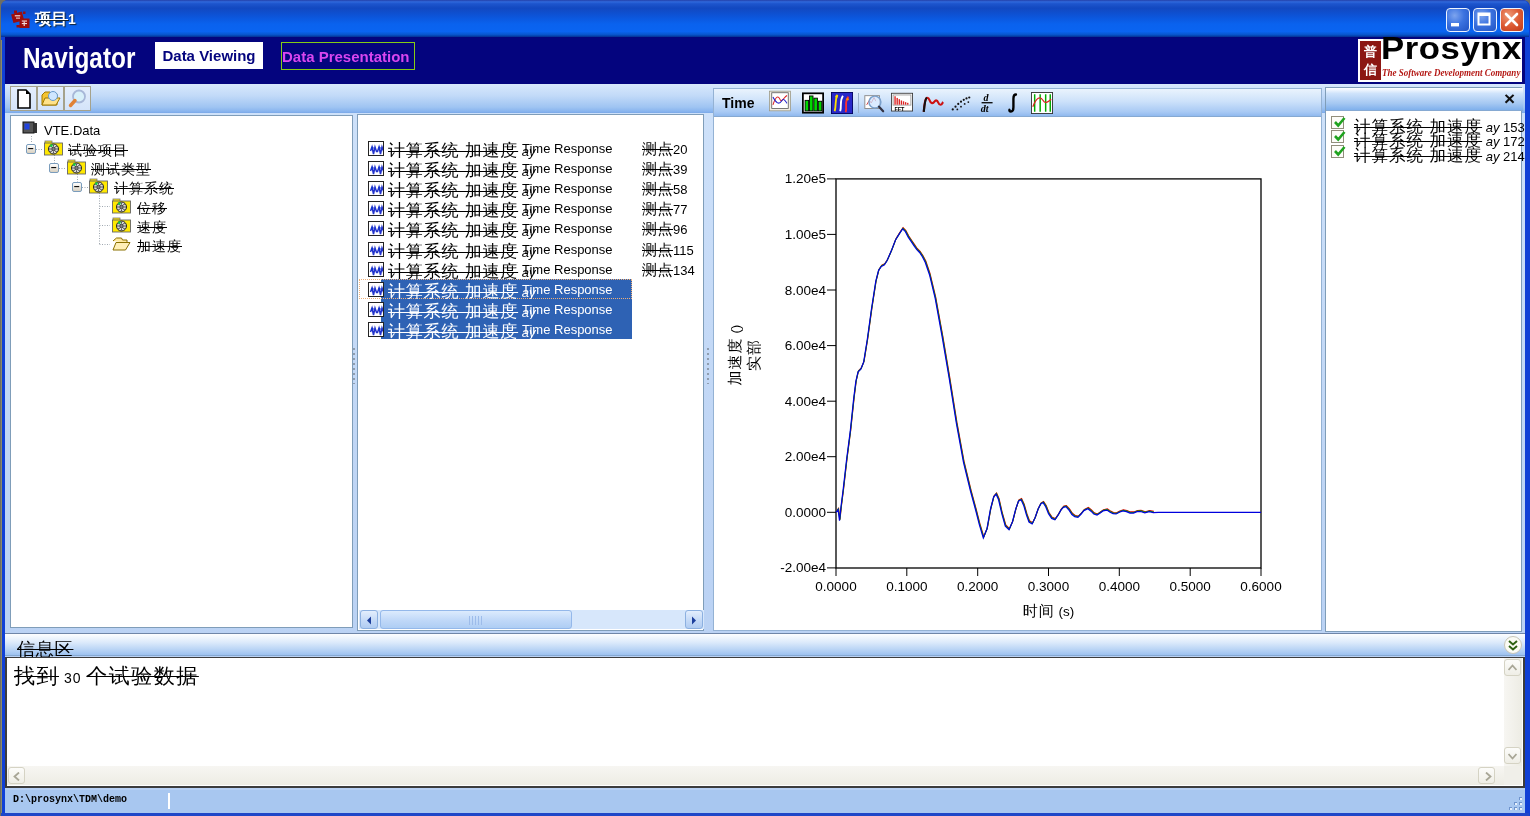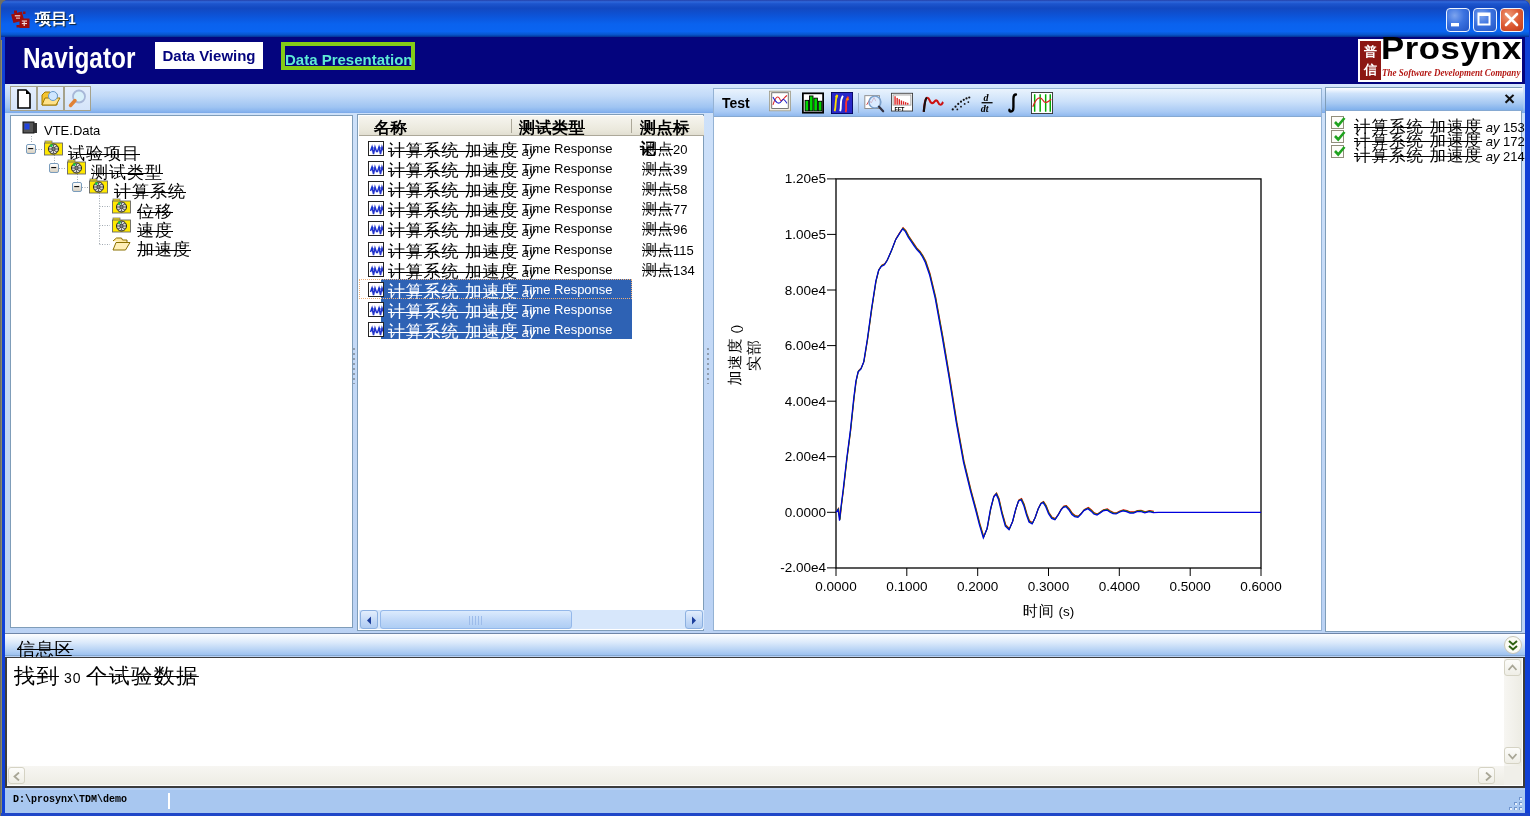--- a/index.html
+++ b/index.html
@@ -14,41 +14,41 @@
 #titletext{position:absolute;left:35px;top:9px;color:#fff;font-weight:bold;font-size:14px;letter-spacing:1px;text-shadow:1px 1px 1px #123}
 .wbtn{position:absolute;top:8px;width:24px;height:24px;border-radius:4px;border:1.4px solid #eef4ff;color:#fff}
 .wbtn svg{display:block}
 #btnmin{left:1446px;background:radial-gradient(circle at 35% 30%,#7da4ee 0%,#3c73e0 45%,#2053c4 100%)}
 #btnmax{left:1473px;background:radial-gradient(circle at 35% 30%,#7da4ee 0%,#3c73e0 45%,#2053c4 100%)}
 #btnclose{left:1500px;background:radial-gradient(circle at 35% 30%,#ee9c7a 0%,#dd5b34 50%,#c03a1a 100%)}
 
 #navband{position:absolute;left:5px;top:37px;width:1520px;height:64px;background:#04047e}
 #navtitle{position:absolute;left:18px;top:5px;color:#fff;font-size:29px;font-weight:bold;transform:scaleX(0.84);transform-origin:left}
 #tabview{position:absolute;left:150px;top:5px;width:108px;height:27px;background:#fff;color:#04047e;font-size:15px;font-weight:bold;text-align:center;line-height:27px}
-#tabpres{position:absolute;left:276px;top:5px;width:134px;height:28px;border:4px solid #84cc16;color:#5eead4;font-size:15px;font-weight:bold;text-align:right;line-height:27px;white-space:nowrap}
+#tabpres{position:absolute;left:276px;top:5px;width:134px;height:28px;border:1px solid #84cc16;color:#d946ef;font-size:15px;font-weight:bold;text-align:left;line-height:27px;white-space:nowrap}
 #logo{position:absolute;left:1353px;top:2px;width:164px;height:43px;background:#fff}
 #logoseal{position:absolute;left:2px;top:2px;width:21px;height:39px;background:#8c1713;color:#fff;font-size:13px;font-weight:bold;text-align:center;line-height:18px;padding-top:2px;overflow:hidden}
 #logoname{position:absolute;left:23px;top:-8px;color:#000;font-size:31px;font-weight:bold;letter-spacing:0.5px;transform:scaleX(1.12);transform-origin:left}
 #logosub{position:absolute;left:24px;top:28px;color:#b41814;font-size:9.7px;font-style:italic;font-weight:bold;font-family:"Liberation Serif",serif;white-space:nowrap;transform:scaleX(0.93);transform-origin:left}
 
 #dock{position:absolute;left:5px;top:84px;width:1520px;height:706px;background:linear-gradient(180deg,#cfe2fa 0%,#c0d6f5 50%,#b6cff3 100%)}
 #tbband{position:absolute;left:0;top:0;width:1520px;height:29px;background:linear-gradient(180deg,#d8e8fc 0%,#c2daf8 40%,#9fc4f2 80%,#85b2ee 96%,#79a7e6 100%)}
 
 .tbtn{position:absolute;top:2px;width:27px;height:25px;background:linear-gradient(180deg,#e4eefc,#d4e4fa);border:1px solid #a5a28c}
 .tbtn svg{position:absolute;left:3px;top:2px}
 
 .panel{position:absolute;background:#fff;border:1px solid #7f9db9}
 #treepanel{left:5px;top:31px;width:343px;height:513px}
 #tablepanel{left:352px;top:30px;width:347px;height:517px}
 #graphpanel{left:708px;top:4px;width:609px;height:543px;border:1px solid #94b2d4}
 #legendpanel{left:1320px;top:3px;width:197px;height:545px;border:1px solid #7f9db9}
 
 .trow{position:absolute;height:19px;font-size:13px;color:#000;white-space:nowrap}
 .cj{font-size:17px;letter-spacing:0.8px;text-decoration:line-through;text-decoration-thickness:0.8px}
-.trow .cj{font-size:17px;letter-spacing:1px}
+.trow .cj{font-size:14px;letter-spacing:1px}
 .minus{position:absolute;width:10px;height:10px;border:1px solid #7a9cbc;border-radius:2px;background:linear-gradient(180deg,#fefefe,#d8d0c0);color:#000;font-size:10px;line-height:8px;text-align:center;font-weight:bold}
 
 #thead{position:absolute;left:1px;top:1px;width:345px;height:20px;background:linear-gradient(180deg,#f6f5ef,#ebe9dd 70%,#e2dfd2);border-bottom:1px solid #aca899;font-size:14px;font-weight:bold}
 #thead .cj{font-size:16px;letter-spacing:0.5px;font-weight:bold}
 .hsep{position:absolute;top:3px;width:1px;height:14px;background:#aca899}
 .drow{position:absolute;left:1px;width:273px;height:20px;font-size:13px;white-space:nowrap}
 .drow.sel{background:linear-gradient(90deg,transparent 0 22px,#2e62b4 22px 100%);color:#fff}
 .drow.sel:first-of-type,.drow.sel{}
 .dicon{position:absolute;left:9px;top:3px;width:16px;height:15px;background:#fff;border:1px solid #222}
 .c1{position:absolute;left:29px;top:1px}
@@ -217,27 +217,20 @@
         <use href="#fgear"></use>
       </svg>
     <svg class="abs" style="left:101px;top:120px" width="19" height="17">
         <use href="#fopen"></use>
       </svg>
     <div class="minus" style="left:15px;top:28px">−</div>
     <div class="minus" style="left:38px;top:47px">−</div>
     <div class="minus" style="left:61px;top:66px">−</div>
   </div>
   <div class="panel" id="tablepanel">
-    <div id="thead">
-        <span style="position:absolute;left:15px;top:2px"><span class="cj">名称</span></span>
-        <span style="position:absolute;left:160px;top:2px"><span class="cj">测试类型</span></span>
-        <span style="position:absolute;left:281px;top:2px"><span class="cj">测点标记</span></span>
-        <span class="hsep" style="left:152px"></span>
-        <span class="hsep" style="left:272px"></span>
-      </div>
     <div class="drow" style="top:23.0px">
         <svg class="dicon">
           <use href="#wicon"></use>
         </svg>
         <span class="c1"><span class="cj">计算系统 加速度</span> <i>ay</i></span>
         <span class="c2">Time Response</span>
         <span class="c3"><span class="cj">测点</span>20</span>
       </div>
     <div class="drow" style="top:43.1px">
         <svg class="dicon">
@@ -318,21 +311,21 @@
         <div id="thumb">
           <div id="thumbgrip"></div>
         </div>
         <div class="sbtn" style="left:326px"><svg width="8" height="9" viewBox="0 0 8 9" style="margin-top:5px">
             <path d="M2 0.5 L6 4.5 L2 8.5 z" fill="#1c3e9c"></path>
           </svg></div>
       </div>
   </div>
   <div class="panel" id="graphpanel">
     <div id="gtb">
-        <b>Test</b>
+        <b>Time</b>
       <svg class="gicon" style="left:55px;top:1px" width="28" height="26" viewBox="0 0 28 26">
           <rect x="0.5" y="0.5" width="27" height="25" fill="#f0ede4" stroke="#9a9784"></rect>
           <rect x="3.5" y="2.5" width="21" height="20" fill="#fff" stroke="#555"></rect>
           <path d="M5 18 C9 6 12 6 14 11 C16 16 19 8 23 6" stroke="#d22" stroke-width="1.3" fill="none"></path>
           <path d="M5 8 C9 16 13 18 16 13 C19 8 21 14 23 16" stroke="#22c" stroke-width="1.3" fill="none"></path>
         </svg>
       <svg class="gicon" style="left:88px" width="25" height="24" viewBox="0 0 25 24">
           <rect x="1" y="1" width="23" height="22" fill="#fff" stroke="#000" stroke-width="2"></rect>
           <g fill="#00d800" stroke="#000" stroke-width="1">
             <rect x="3.5" y="9" width="4" height="12"></rect>

